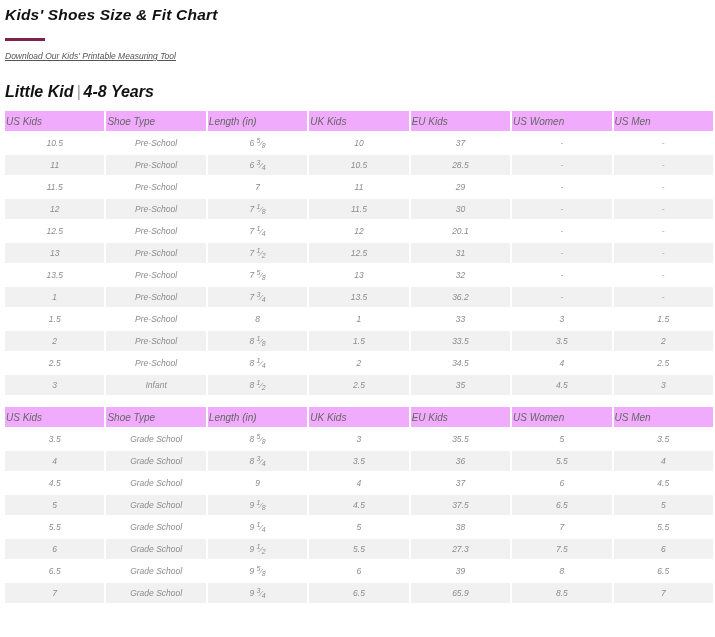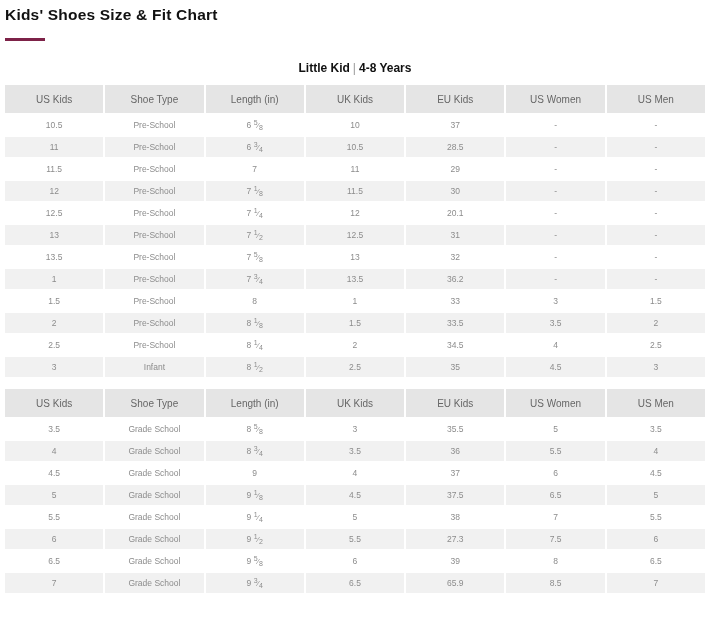--- a/index.html
+++ b/index.html
@@ -3,21 +3,21 @@
 <meta charset="utf-8">
 <style>
   * { box-sizing: border-box; }
   html, body {
     margin: 0; padding: 0;
     width: 715px; height: 637px;
     background: #ffffff;
     font-family: "Liberation Sans", sans-serif;
     overflow: hidden;
   }
-  .page { padding: 6px 10px 0 5px; }
+  .page { padding: 6px 2px 0 5px; font-style: italic; }
 
   .page-title {
     margin: 0;
     font-size: 15.5px;
     font-weight: bold;
     color: #111111;
     letter-spacing: 0.2px;
   }
   .accent-line {
     width: 40px; height: 3px;
@@ -27,45 +27,44 @@
   .download-link {
     display: inline-block;
     margin-top: 10px;
     font-size: 8.5px;
     color: #555555;
     text-decoration: underline;
     cursor: pointer;
   }
   .section-heading {
     margin: 20px 0 0 0;
-    font-size: 12px;
+    font-size: 16px;
     font-weight: bold;
     color: #111111;
-    text-align: center;
   }
   .section-heading .sep {
     color: #999999;
     font-weight: normal;
     padding: 0 3px;
   }
   table.size-table {
     table-layout: fixed;
     border-collapse: separate;
     border-spacing: 2px;
     margin-top: 8px;
     margin-left: -2px;
     width: calc(100% + 4px);
   }
   table.size-table th {
-    background: #e5e5e5;
+    background: #f0abfc;
     color: #666666;
     font-weight: normal;
     font-size: 10px;
-    height: 28px;
-    text-align: center;
+    height: 20px;
+    text-align: left;
     overflow: hidden;
     white-space: nowrap;
   }
   table.size-table td {
     background: #ffffff;
     color: #8c8c8c;
     font-size: 8.5px;
     height: 20px;
     text-align: center;
     overflow: hidden;
@@ -77,20 +76,23 @@
   .fr-d { font-size: 7px; vertical-align: -2px; }
 </style>
 </head>
 <body>
 
 <div class="page">
 
   <h1 class="page-title">Kids' Shoes Size &amp; Fit Chart</h1>
   <div class="accent-line" style="background: rgb(125, 34, 72);"></div>
 
+  <div>
+    <a class="download-link">Download Our Kids' Printable Measuring Tool</a>
+  </div>
 
   <section>
     <h2 class="section-heading">
       <span>Little Kid</span><span class="sep">|</span><span>4-8 Years</span>
     </h2>
     <table class="size-table">
         <thead>
           <tr>
             <th>US Kids</th>
             <th>Shoe Type</th>

